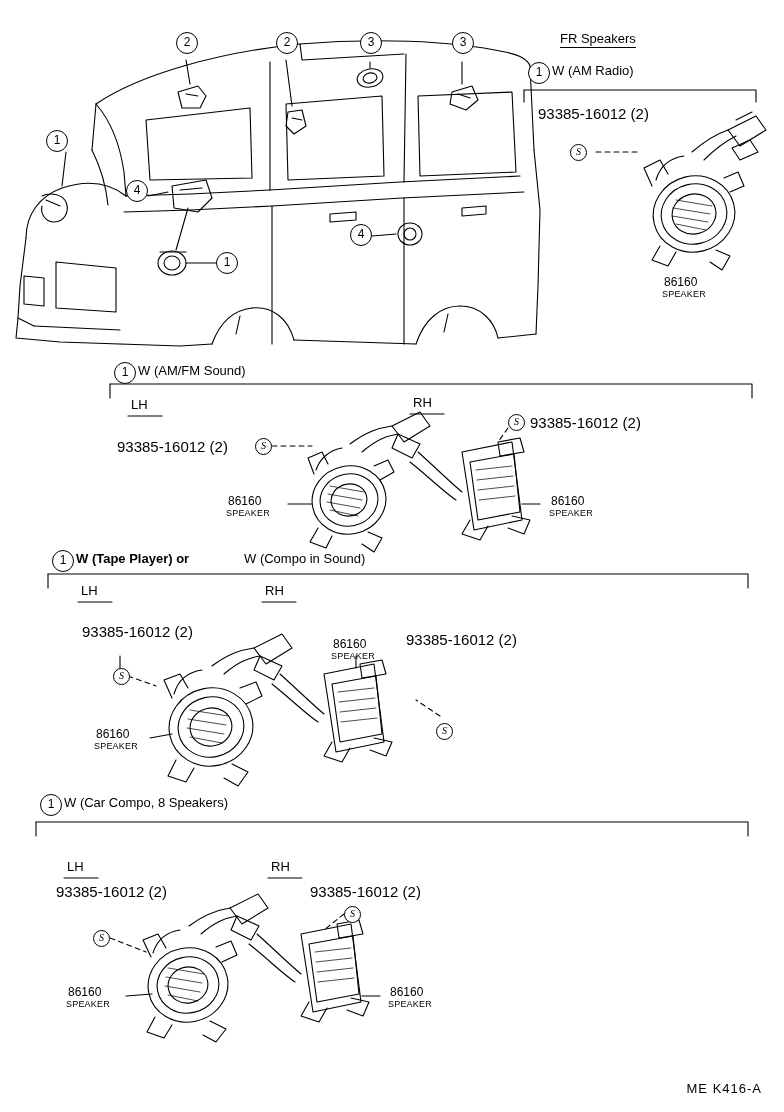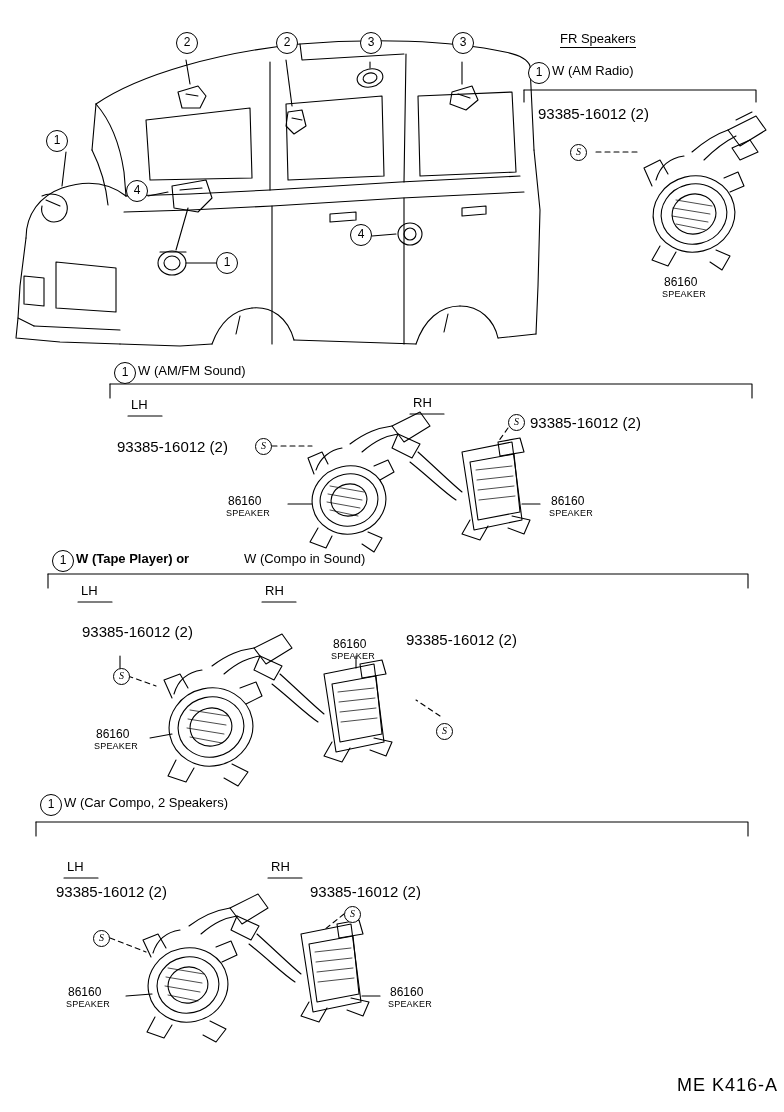--- a/index.html
+++ b/index.html
@@ -62,23 +62,23 @@
     border-radius: 50%;
     font-size: 10px;
     font-style: italic;
     text-align: center;
     line-height: 13px;
     background: #fff;
     font-family: "Liberation Serif", serif;
   }
   .footer {
     position: absolute;
-    right: 6px;
+    right: 22px;
     bottom: 16px;
-    font-size: 18px;
+    font-size: 13px;
     letter-spacing: 1px;
   }
   .underline-txt {
     border-bottom: 1.2px solid #000;
     padding-bottom: 1px;
     margin-left: 32px;
   }
 </style>
 </head>
 <body>
@@ -369,21 +369,21 @@
   <div class="lbl t11" style="left:406px; top:632px;">93385-16012 (2)</div>
   <div class="sbadge" style="left:436px; top:723px;">S</div>
 
   <div class="lbl partnum" style="left:96px; top:728px;">86160</div>
   <div class="lbl partsub" style="left:94px; top:742px;">SPEAKER</div>
 
   <div class="lbl partnum" style="left:333px; top:638px;">86160</div>
   <div class="lbl partsub" style="left:331px; top:652px;">SPEAKER</div>
 
   <div class="callout" style="left:40px; top:794px;">1</div>
-  <div class="lbl t13" style="left:64px; top:796px;">W (Car Compo, 2 Speakers)</div>
+  <div class="lbl t13" style="left:64px; top:796px;">W (Car Compo, 8 Speakers)</div>
 
   <div class="lbl t13" style="left:67px; top:860px;">LH</div>
   <div class="lbl t13" style="left:271px; top:860px;">RH</div>
 
   <div class="lbl t11" style="left:56px; top:884px;">93385-16012 (2)</div>
   <div class="sbadge" style="left:93px; top:930px;">S</div>
 
   <div class="lbl t11" style="left:310px; top:884px;">93385-16012 (2)</div>
   <div class="sbadge" style="left:344px; top:906px;">S</div>
 

